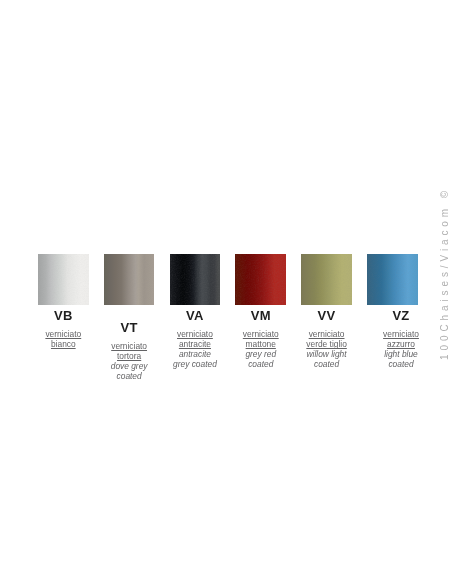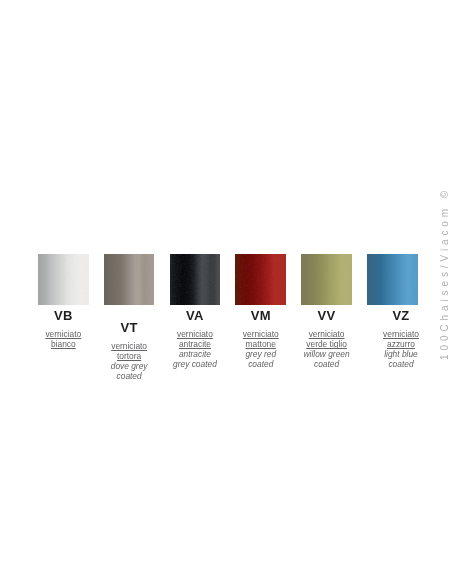--- a/index.html
+++ b/index.html
@@ -123,21 +123,21 @@
       <span>coated</span>
     </div>
   </div>
   <div class="caption" style="left: 271.58px; width: 110px;">
     <div class="code" style="color: rgb(31, 31, 31);">VV</div>
     <div class="nm name-it" style="color: rgb(99, 99, 101);">
       <span>verniciato</span><br>
       <span>verde tiglio</span>
     </div>
     <div class="nm name-en" style="color: rgb(99, 99, 101);">
-      <span>willow green</span><br>
+      <span>willow light</span><br>
       <span>coated</span>
     </div>
   </div>
   <div class="caption" style="left: 346px; width: 110px;">
     <div class="code" style="color: rgb(31, 31, 31);">VZ</div>
     <div class="nm name-it" style="color: rgb(99, 99, 101);">
       <span>verniciato</span><br>
       <span>azzurro</span>
     </div>
     <div class="nm name-en" style="color: rgb(99, 99, 101);">

